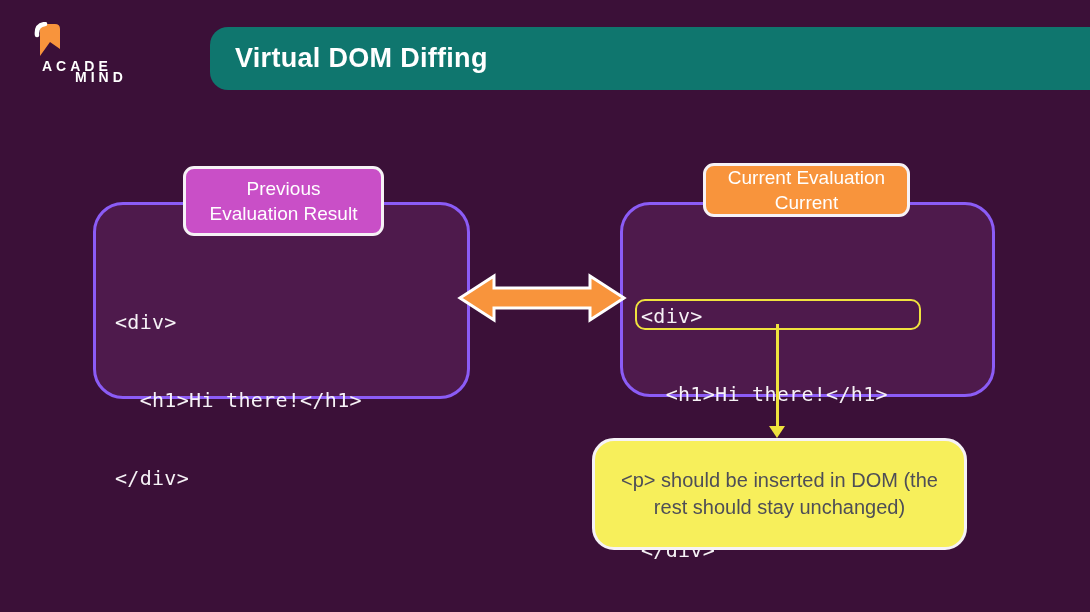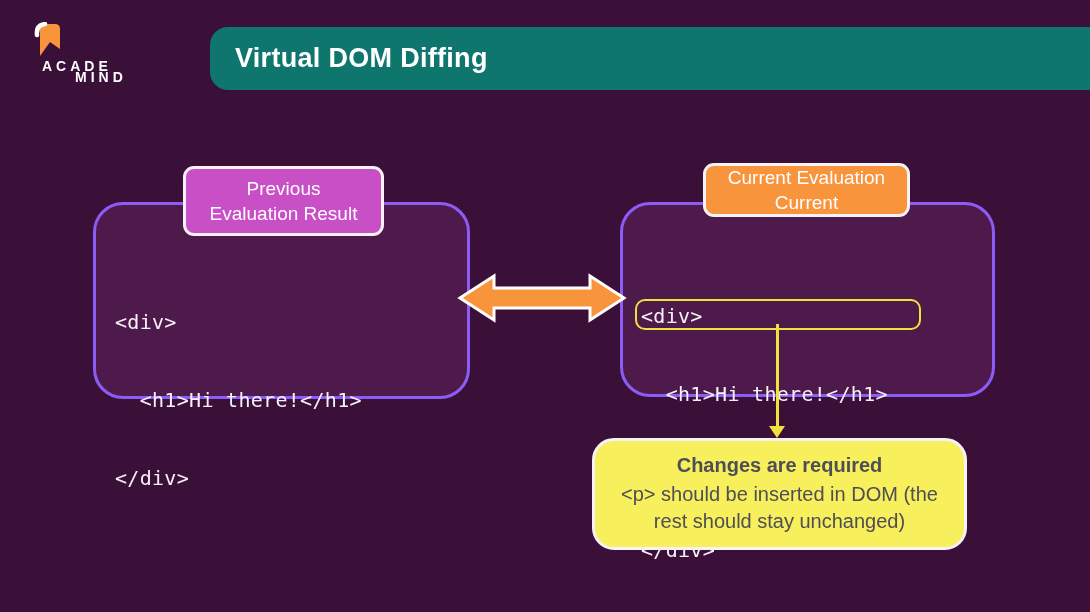--- a/index.html
+++ b/index.html
@@ -126,17 +126,16 @@
   </div>
 
   <svg class="compare-arrow" width="172" height="52" viewBox="0 0 172 52">
     <path d="M4 26 L38 4 L38 16 L134 16 L134 4 L168 26 L134 48 L134 36 L38 36 L38 48 Z" fill="#F8943C" stroke="#FFFFFF" stroke-width="3"></path>
   </svg>
 
   <div class="connector-line"></div>
   <div class="connector-head"></div>
 
   <div class="note">
-    <div class="note-title">Changes are required</div>
     <div class="note-body">&lt;p&gt; should be inserted in DOM (the rest should stay unchanged)</div>
   </div>
 
 </div>
 
 </body></html>

